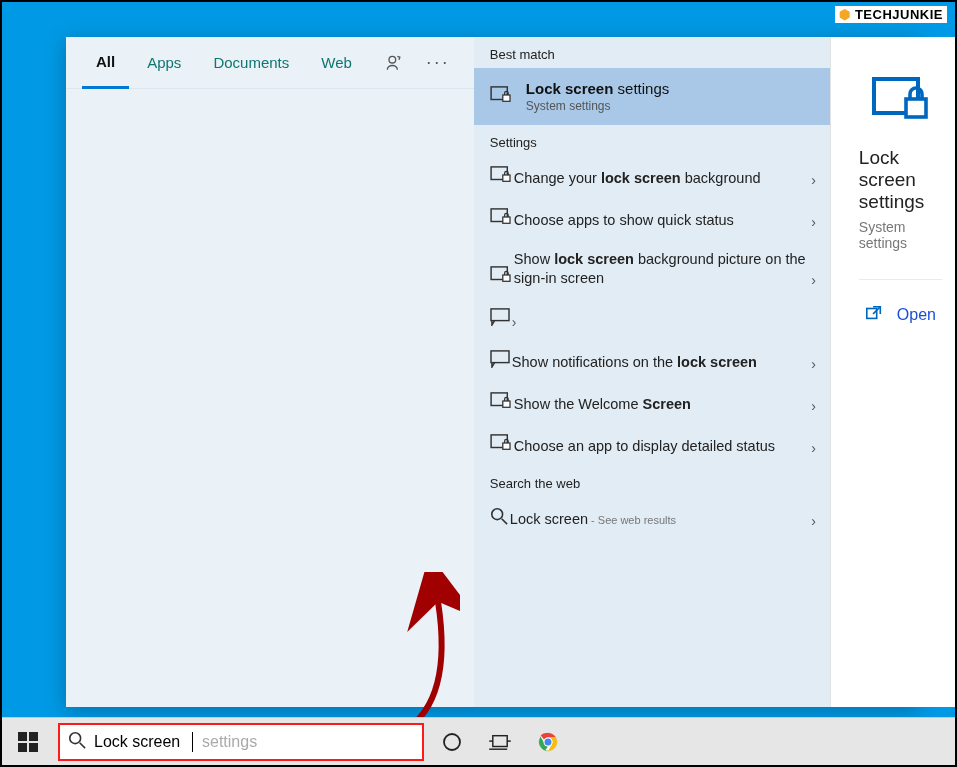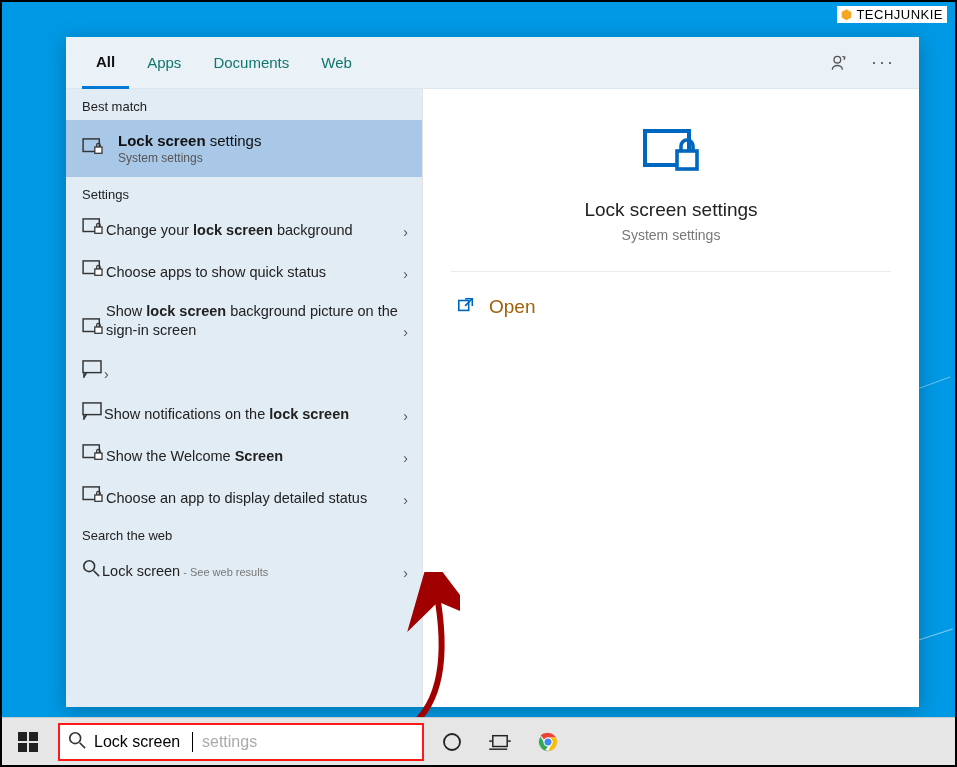--- a/index.html
+++ b/index.html
@@ -1,22 +1,22 @@
 <!DOCTYPE html>
 <html><head>
 <meta charset="utf-8">
 <style>
   * { box-sizing: border-box; margin: 0; padding: 0; font-family: "Segoe UI", Arial, sans-serif; }
   body { width: 957px; height: 767px; background: #0099e5; position: relative; overflow: hidden; border: 2px solid #000; }
-  .watermark { position: absolute; top: 4px; right: 8px; font-size: 13px; font-weight: normal; color: #000; background: #fff; padding: 1px 4px; letter-spacing: 0.5px; }
+  .watermark { position: absolute; top: 4px; right: 8px; font-size: 13px; font-weight: bold; color: #000; background: #fff; padding: 1px 4px; letter-spacing: 0.5px; }
   .watermark .icon { color: #f5a623; }
   .wallpaper-line { position: absolute; background: rgba(255,255,255,0.5); }
 
   
-  .flyout { position: absolute; left: 64px; top: 35px; width: 853px; height: 670px; background: #eaf1f7; box-shadow: 0 4px 20px rgba(0,0,0,.25); display: flex; flex-direction: column; }
+  .flyout { position: absolute; left: 64px; top: 35px; width: 853px; height: 670px; background: #eaf1f7; box-shadow: 0 4px 20px rgba(0,0,0,.25); display: flex; flex-direction: row; }
   .tabs { display: flex; align-items: center; padding: 0 16px; height: 52px; border-bottom: 1px solid #dbe6ef; gap: 4px; }
   .tab { height: 52px; display: flex; align-items: center; padding: 0 14px; color: #0f766e; font-size: 15px; cursor: pointer; }
   .tab.active { color: #111; border-bottom: 3px solid #0078d4; font-weight: 600; }
   .tab .chev { margin-left: 4px; font-size: 11px; }
   .tabs .spacer { flex: 1; }
   .icon-btn { width: 40px; height: 40px; display: flex; align-items: center; justify-content: center; color: #555; cursor: pointer; font-size: 18px; }
 
   .body { flex: 1; display: flex; min-height: 0; }
   .left { width: 356px; background: #e2ecf4; overflow-y: auto; }
   .right { flex: 1; background: #fff; border-left: 1px solid #e3e3e3; padding: 40px 28px 20px 28px; display: flex; flex-direction: column; align-items: center; }
@@ -33,21 +33,21 @@
 
   .lock-icon svg { width: 22px; height: 18px; }
   .lock-icon-lg svg { width: 56px; height: 44px; }
   .chat-icon svg { width: 20px; height: 18px; }
   .search-icon svg { width: 18px; height: 18px; }
 
   .preview-title { font-size: 19px; color: #222; margin-top: 22px; }
   .preview-sub { font-size: 14px; color: #777; margin-top: 6px; }
   .divider { height: 1px; width: 100%; background: #eaeaea; margin-top: 28px; margin-bottom: 14px; }
   .actionrow { display: flex; align-items: center; gap: 14px; width: 100%; padding: 10px 6px; cursor: pointer; }
-  .actionrow .txt { font-size: 19px; color: #a16207; }
+  .actionrow .txt { font-size: 16px; color: #1d4ed8; }
 
   
   .taskbar { position: absolute; left: 0; right: 0; bottom: 0; height: 48px; background: #e6e6e6; display: flex; align-items: center; padding-left: 4px; gap: 8px; border-top: 1px solid #c9c9c9; }
   .start { width: 44px; height: 40px; display: flex; align-items: center; justify-content: center; cursor: pointer; }
   .searchbox { height: 38px; width: 366px; background: #fff; border: 2px solid #ff1a1a; display: flex; align-items: center; padding: 0 8px; gap: 8px; }
   .searchbox input { border: none; outline: none; font-size: 16px; width: 90px; background: transparent; }
   .searchbox .ghost { color: #aaa; font-size: 16px; }
   .cursor { display: inline-block; width: 1px; height: 20px; background: #000; margin-right: 1px; vertical-align: middle; }
   .tb-icon { width: 40px; height: 40px; display: flex; align-items: center; justify-content: center; cursor: pointer; }
 

